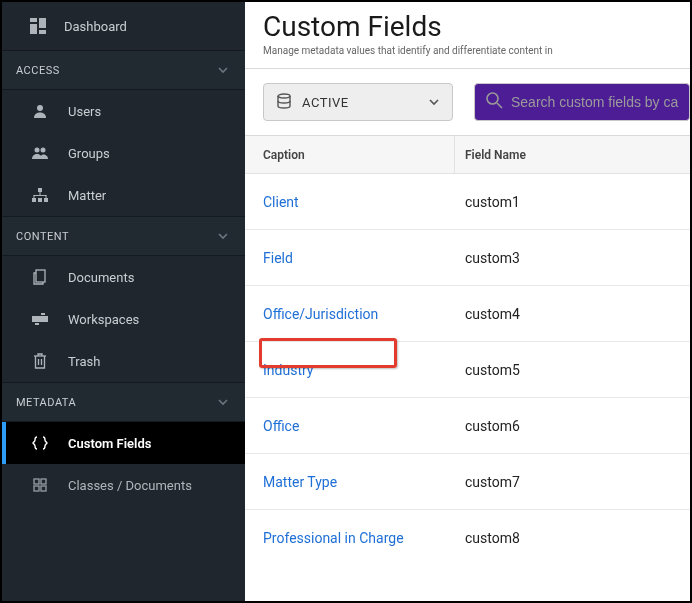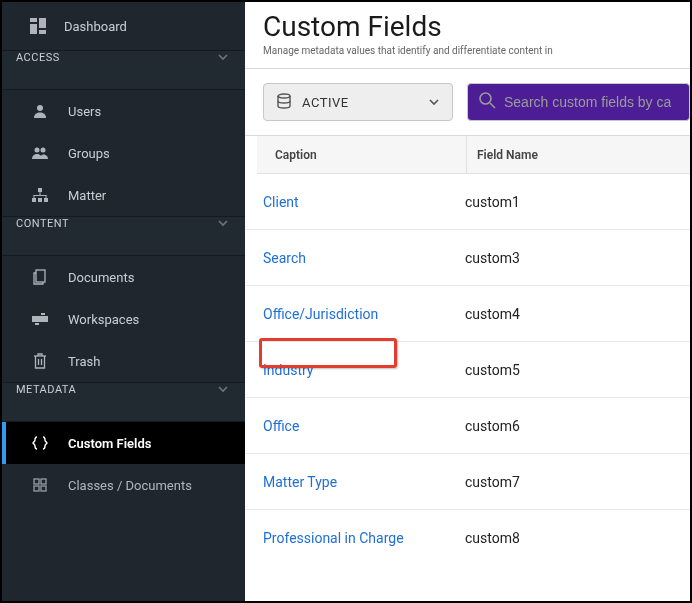--- a/index.html
+++ b/index.html
@@ -48,21 +48,21 @@
   .sidebar .nav-item.active {
     background: #000;
     color: #fff;
     border-left: 4px solid #2f9cf4;
     padding-left: 24px;
     font-weight: 600;
   }
   .sidebar .nav-item.active .icon { color: #fff; }
   .section-header {
     display: flex;
-    align-items: flex-start;
+    align-items: center;
     justify-content: space-between;
     height: 40px;
     padding: 0 14px 0 14px;
     font-size: 11px;
     letter-spacing: 0.5px;
     color: #c9ced3;
     border-top: 1px solid #151a1f;
     border-bottom: 1px solid #151a1f;
     background: #212931;
     cursor: pointer;
@@ -93,21 +93,21 @@
     font-size: 10px;
     color: #666;
     padding: 0 0 12px 18px;
     white-space: nowrap;
   }
   .toolbar {
     border-top: 1px solid #d9d9d9;
     border-bottom: 1px solid #d9d9d9;
     padding: 14px 0 14px 18px;
     display: flex;
-    gap: 14px;
+    gap: 21px;
   }
   .dropdown {
     width: 190px;
     height: 38px;
     background: #eeeeee;
     border: 1px solid #c8c8c8;
     border-radius: 4px;
     display: flex;
     align-items: center;
     padding: 0 12px;
@@ -152,21 +152,20 @@
   }
   .thead {
     display: flex;
     background: #f6f6f6;
     border-bottom: 1px solid #e2e2e2;
     font-size: 12px;
     font-weight: 600;
     color: #444;
     height: 38px;
     align-items: center;
-    margin-left: 12px;
   }
   .col-caption { width: 210px; padding-left: 18px; }
   .col-field { flex: 1; padding-left: 10px; }
   .thead .col-caption { border-right: 1px solid #e2e2e2; height: 100%; display:flex; align-items:center; }
   .trow {
     display: flex;
     border-bottom: 1px solid #e8e8e8;
     height: 56px;
     align-items: center;
     font-size: 14px;
@@ -356,21 +355,21 @@
       <div class="thead">
         <div class="col-caption">Caption</div>
         <div class="col-field">Field Name</div>
       </div>
       <div id="tbody">
           <div class="trow">
             <div class="col-caption"><a>Client</a></div>
             <div class="col-field">custom1</div>
           </div>
           <div class="trow">
-            <div class="col-caption"><a>Search</a></div>
+            <div class="col-caption"><a>Field</a></div>
             <div class="col-field">custom3</div>
           </div>
           <div class="trow">
             <div class="col-caption"><a>Office/Jurisdiction</a></div>
             <div class="col-field">custom4</div>
           </div>
           <div class="trow">
             <div class="col-caption"><a>Industry</a></div>
             <div class="col-field">custom5</div>
           </div>

